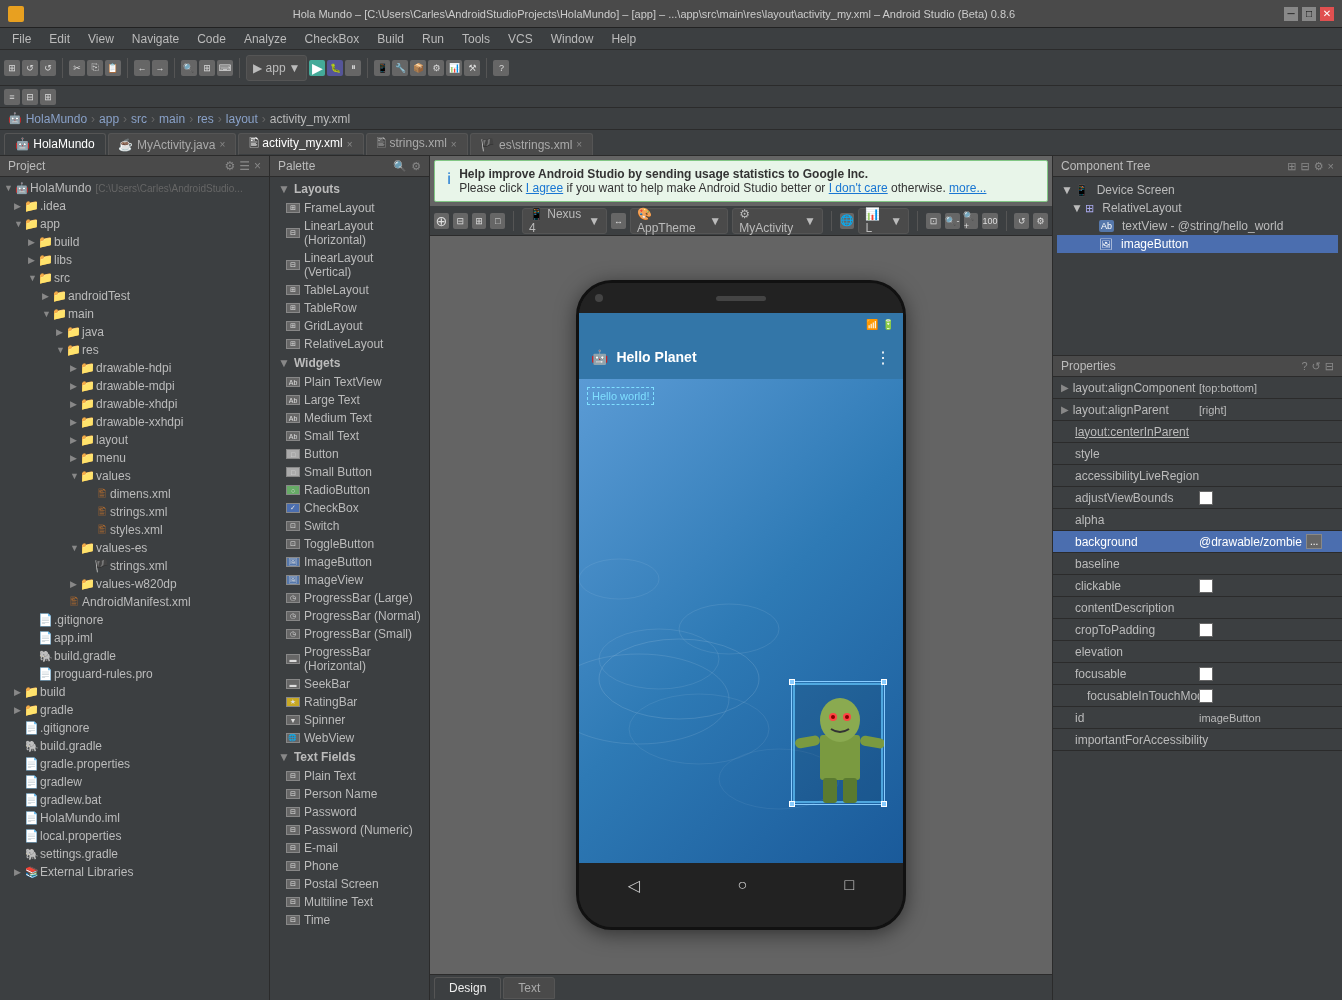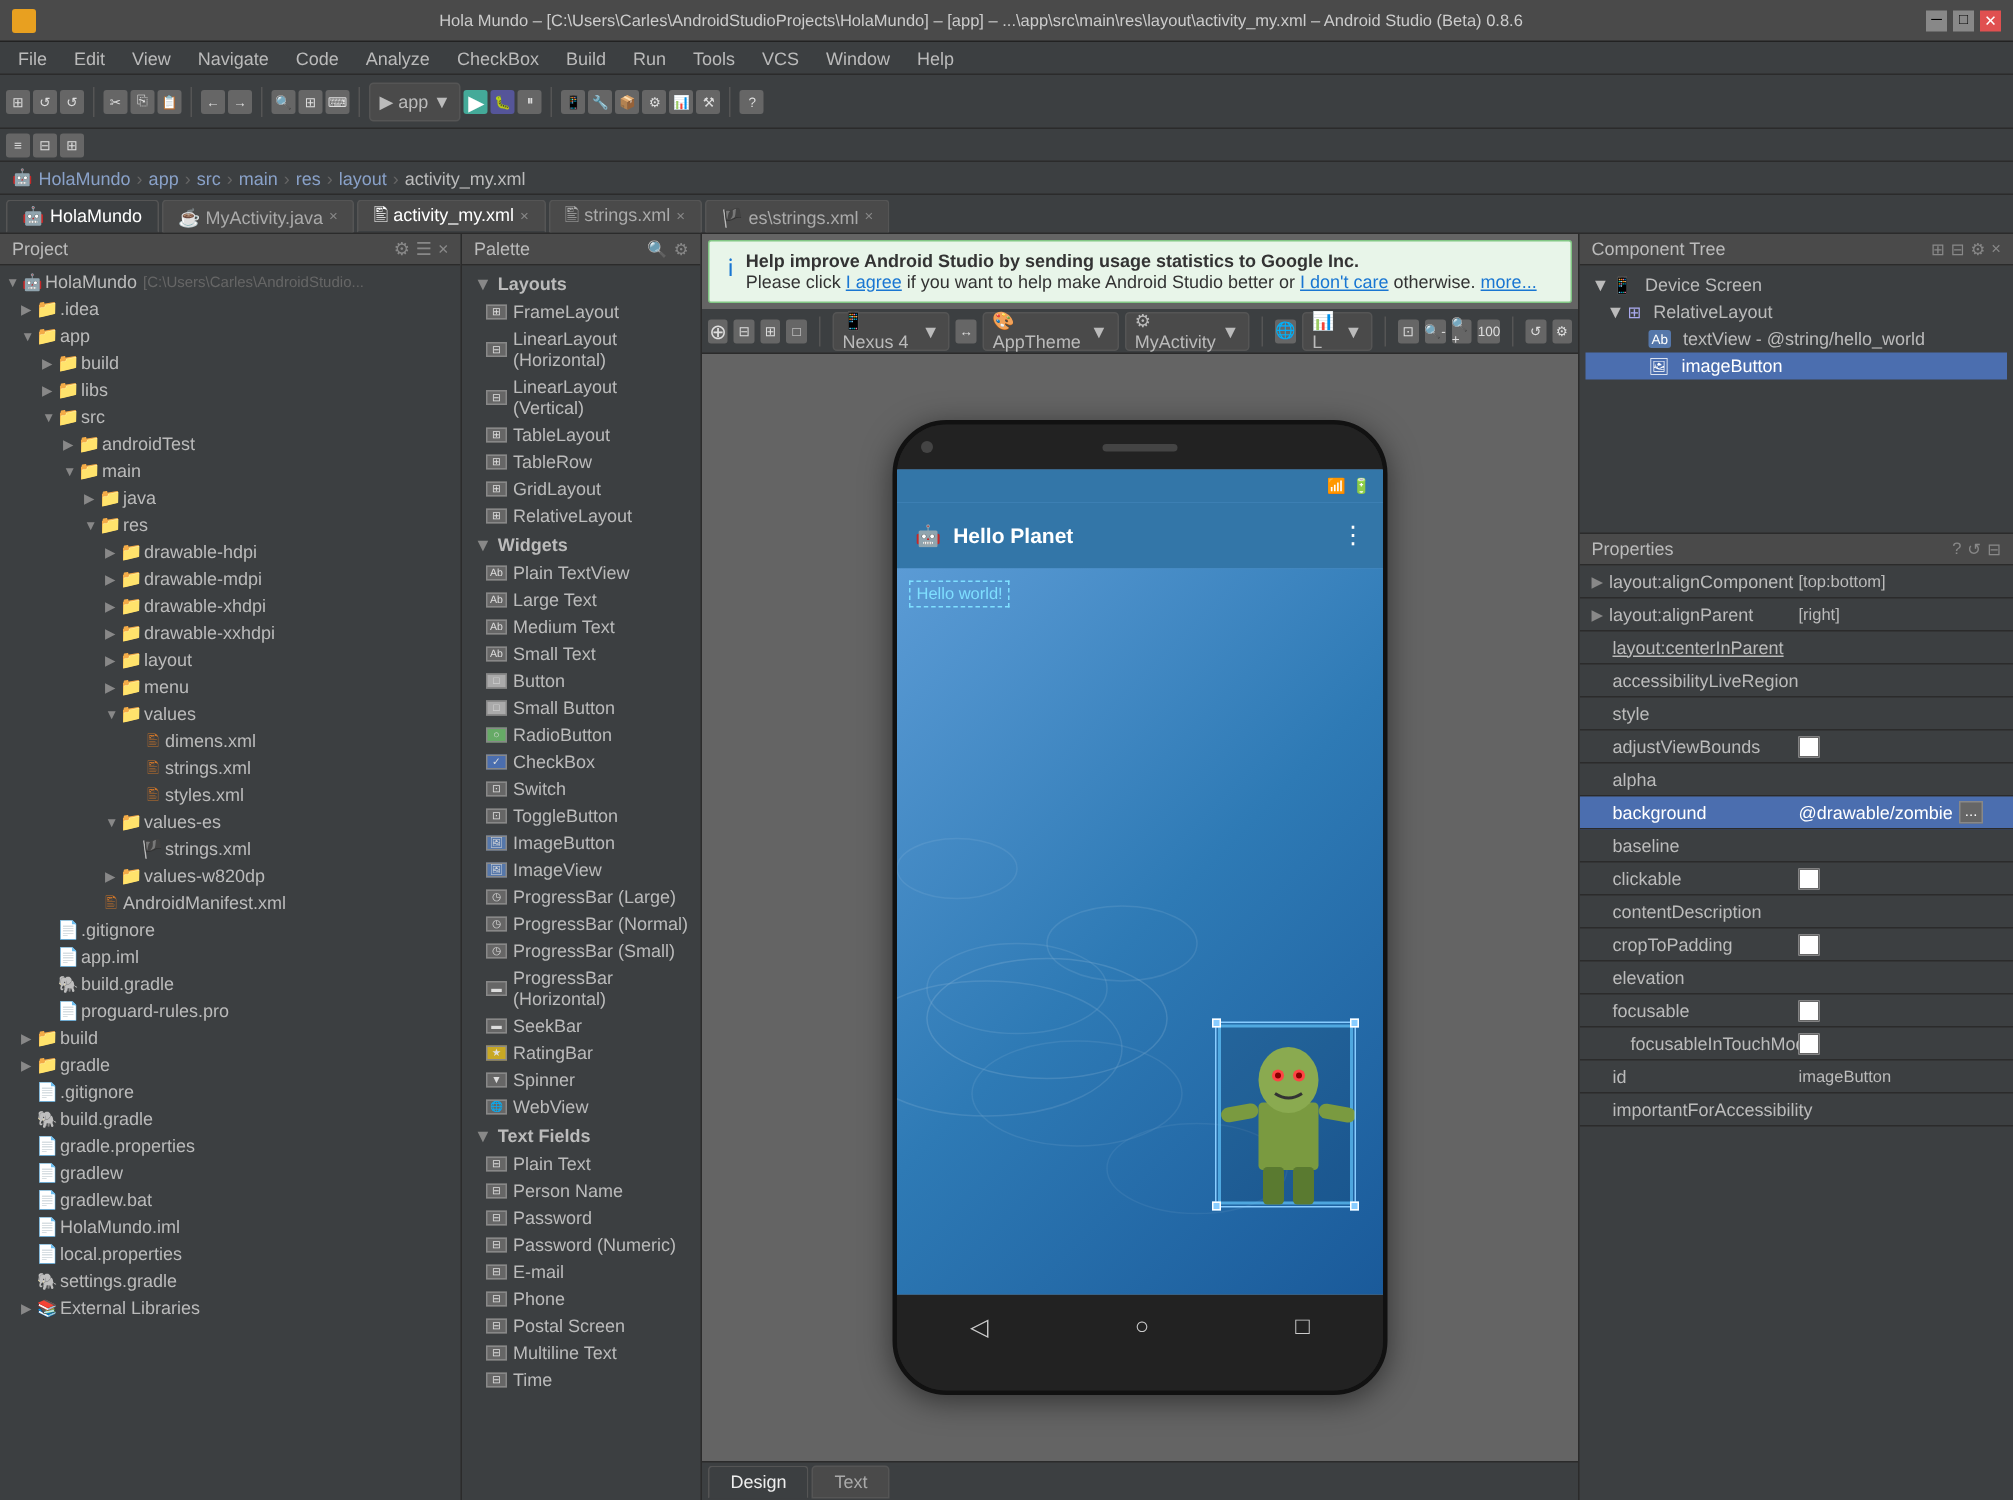--- a/index.html
+++ b/index.html
@@ -109,21 +109,21 @@
       height: 22px;
       display: flex;
       align-items: center;
       padding: 0 4px;
       border-bottom: 1px solid #2b2b2b;
       gap: 2px;
     }
 
     
     .project-panel {
-      width: 308px;
+      width: 270px;
       background: #3c3f41;
       border-right: 1px solid #2b2b2b;
       display: flex;
       flex-direction: column;
       overflow: hidden;
     }
     .project-panel-header {
       background: #4a4a4a;
       padding: 3px 8px;
       font-size: 11px;
@@ -1104,28 +1104,28 @@
 
         <div class="prop-row">
           <div class="prop-name">
             <span style="margin-left:14px;text-decoration:underline;">layout:centerInParent</span>
           </div>
           <div class="prop-value"></div>
         </div>
 
         <div class="prop-row">
           <div class="prop-name">
+            <span style="margin-left:14px;">style</span>
+          </div>
+          <div class="prop-value"></div>
+        </div>
+
+        <div class="prop-row">
+          <div class="prop-name">
             <span style="margin-left:14px;">accessibilityLiveRegion</span>
-          </div>
-          <div class="prop-value"></div>
-        </div>
-
-        <div class="prop-row">
-          <div class="prop-name">
-            <span style="margin-left:14px;">style</span>
           </div>
           <div class="prop-value"></div>
         </div>
 
         <div class="prop-row">
           <div class="prop-name">
             <span style="margin-left:14px;">adjustViewBounds</span>
           </div>
           <div class="prop-value">
             <div class="prop-checkbox"></div>

